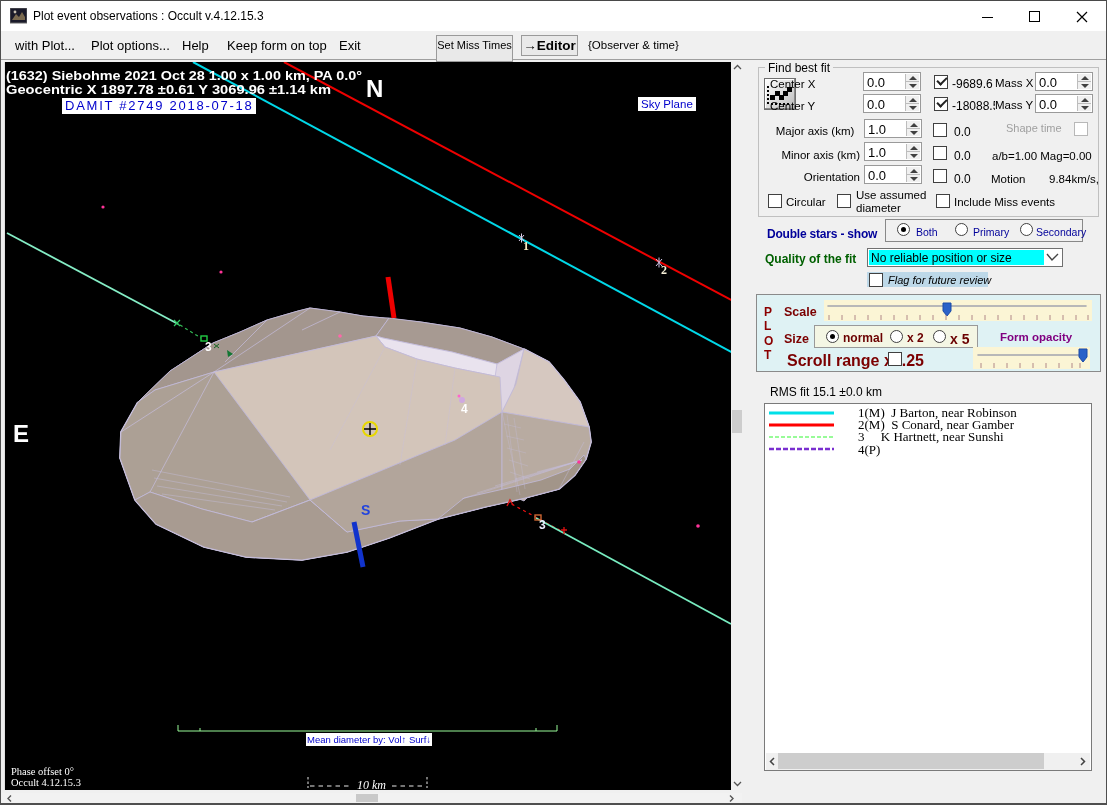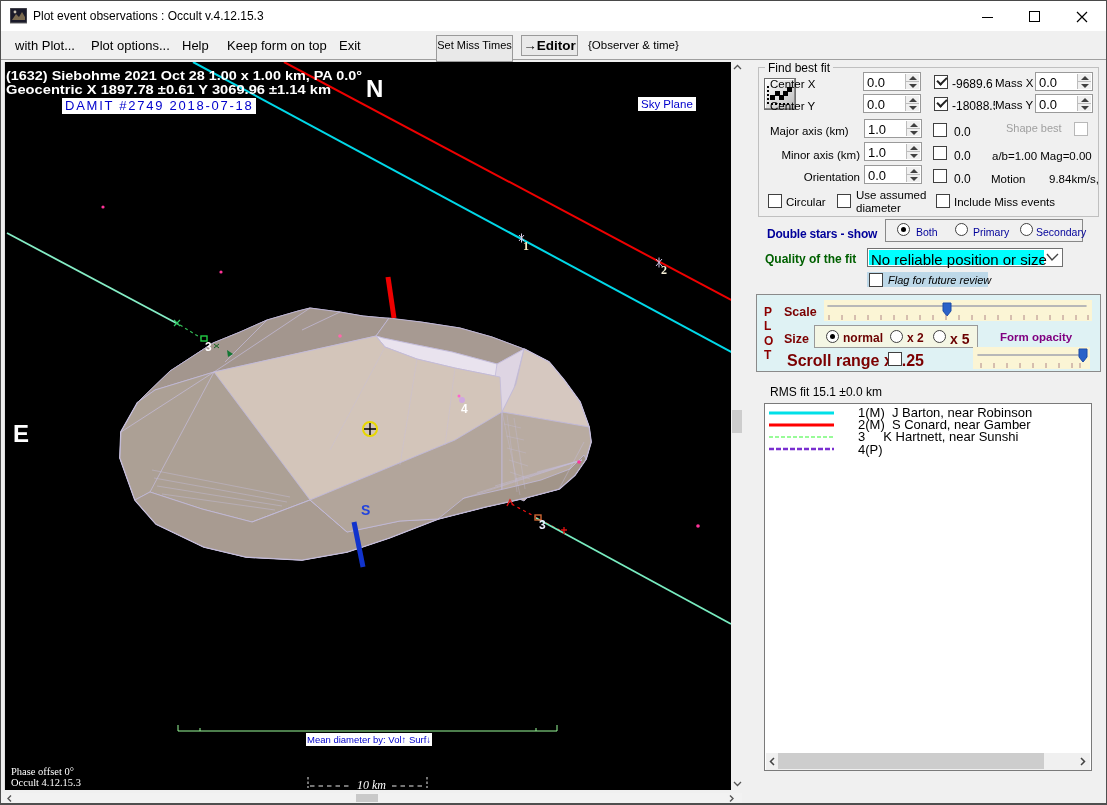--- a/index.html
+++ b/index.html
@@ -236,31 +236,31 @@
 <div class="rp" style="left:952px;top:99px;width:43px;overflow:hidden;font-size:12px">-18088.5</div>
 <div class="rp" style="left:995px;top:99px">Mass Y</div>
 <div class="inp" style="left:1035px;top:94px">
     <span class="v">0.0</span>
     <span class="spin">
       <i class="up"></i>
       <i class="dn"></i>
     </span>
   </div>
 
-<div class="rp" style="left:770px;top:125px;width:90px;text-align:left">Major axis (km)</div>
+<div class="rp" style="left:770px;top:125px;width:90px;text-align:center">Major axis (km)</div>
 <div class="inp" style="left:864px;top:119px">
     <span class="v">1.0</span>
     <span class="spin">
       <i class="up"></i>
       <i class="dn"></i>
     </span>
   </div>
 <div class="cb" style="left:933px;top:123px"></div>
 <div class="rp" style="left:954px;top:125px;font-size:12px">0.0</div>
-<div class="rp" style="left:1006px;top:122px;color:#a0a0a0;font-size:11px">Shape best</div>
+<div class="rp" style="left:1006px;top:122px;color:#a0a0a0;font-size:11px">Shape time</div>
 <div class="cb" style="left:1074px;top:122px;border-color:#b8b8b8"></div>
 
 <div class="rp" style="left:770px;top:149px;width:90px;text-align:right">Minor axis (km)</div>
 <div class="inp" style="left:864px;top:142px">
     <span class="v">1.0</span>
     <span class="spin">
       <i class="up"></i>
       <i class="dn"></i>
     </span>
   </div>
@@ -292,21 +292,21 @@
 <div class="grp" style="left:885px;top:219px;width:198px;height:23px;border-color:#888"></div>
 <div class="radio sel" style="left:897px;top:223px"></div>
 <div class="rp" style="left:916px;top:226px;font-size:10.5px;color:#00009a">Both</div>
 <div class="radio" style="left:955px;top:223px"></div>
 <div class="rp" style="left:973px;top:226px;font-size:10.5px;color:#00009a">Primary</div>
 <div class="radio" style="left:1020px;top:223px"></div>
 <div class="rp" style="left:1036px;top:226px;font-size:10.5px;color:#00009a">Secondary</div>
 
 <div class="rp" style="left:765px;top:252px;font-size:12px;font-weight:bold;color:#006000">Quality of the fit</div>
 <div class="abs" style="left:867px;top:248px;width:196px;height:19px;background:#fff;border:1px solid #707070"></div>
-<div class="abs" style="left:869px;top:250px;width:175px;height:15px;background:#00ffff;font-size:15px;padding:1px 15px 0 2px;white-space:nowrap">No reliable position or size</div>
+<div class="abs" style="left:869px;top:250px;width:175px;height:15px;background:#00ffff;font-size:12px;padding:1px 15px 0 2px;white-space:nowrap">No reliable position or size</div>
 <svg class="abs" style="left:1046px;top:253px" width="13" height="9">
     <path d="M1 1 L6 7 L12 1" fill="none" stroke="#444" stroke-width="1.4"></path>
   </svg>
 
 <div class="abs" style="left:867px;top:272px;width:121px;height:15px;background:#bdd8e8"></div>
 <div class="cb" style="left:869px;top:273px"></div>
 <div class="rp" style="left:888px;top:274px;font-style:italic;font-size:11px">Flag for future review</div>
 
 <div class="abs" style="left:756px;top:294px;width:345px;height:78px;background:#dff2f4;border:1px solid #8a8a8a"></div>
 <div class="rp" style="left:764px;top:305px;font-weight:bold;color:#8b0000;line-height:14.4px;font-size:12px">P<br>L<br>O<br>T</div>
@@ -345,21 +345,21 @@
 
 <div class="rp" style="left:770px;top:385px;font-size:12px">RMS fit 15.1 ±0.0 km</div>
 
 <div class="abs" style="left:764px;top:403px;width:328px;height:368px;background:#fff;border:1px solid #7a7a7a"></div>
 <svg class="abs" style="left:766px;top:405px" width="324" height="55">
  <line x1="3" y1="8" x2="68" y2="8" stroke="#00e0e8" stroke-width="3"></line>
  <line x1="3" y1="20" x2="68" y2="20" stroke="#ff0000" stroke-width="3"></line>
  <line x1="3" y1="32" x2="68" y2="32" stroke="#98fb98" stroke-width="2" stroke-dasharray="4 2"></line>
  <line x1="3" y1="44" x2="68" y2="44" stroke="#7a2fd0" stroke-width="2.5" stroke-dasharray="5 2"></line>
 </svg>
-<div class="abs" style="left:858px;top:407px;font-family:Liberation Sans, sans-serif;font-size:13px;line-height:12.2px;white-space:pre">1(M)  J Barton, near Robinson
+<div class="abs" style="left:858px;top:407px;font-family:Liberation Serif, serif;font-size:13px;line-height:12.2px;white-space:pre">1(M)  J Barton, near Robinson
 2(M)  S Conard, near Gamber
 3     K Hartnett, near Sunshi
 4(P)</div>
 
 <div class="abs" style="left:766px;top:753px;width:324px;height:17px;background:#f0f0f0"></div>
 <svg class="abs" style="left:768px;top:756px" width="10" height="11">
     <path d="M6 2 L2.5 5.5 L6 9" fill="none" stroke="#444" stroke-width="1.5"></path>
   </svg>
 <svg class="abs" style="left:1078px;top:756px" width="10" height="11">
     <path d="M3 2 L6.5 5.5 L3 9" fill="none" stroke="#444" stroke-width="1.5"></path>

